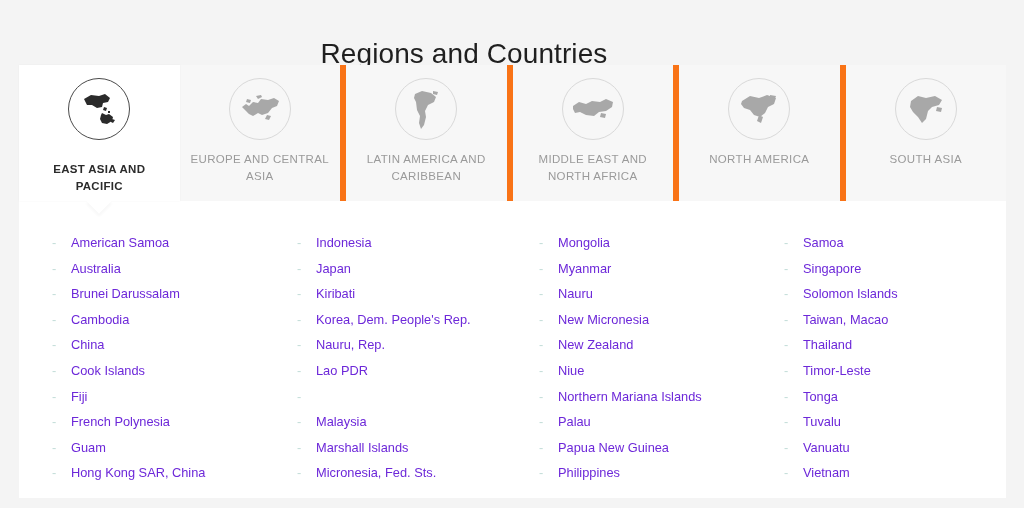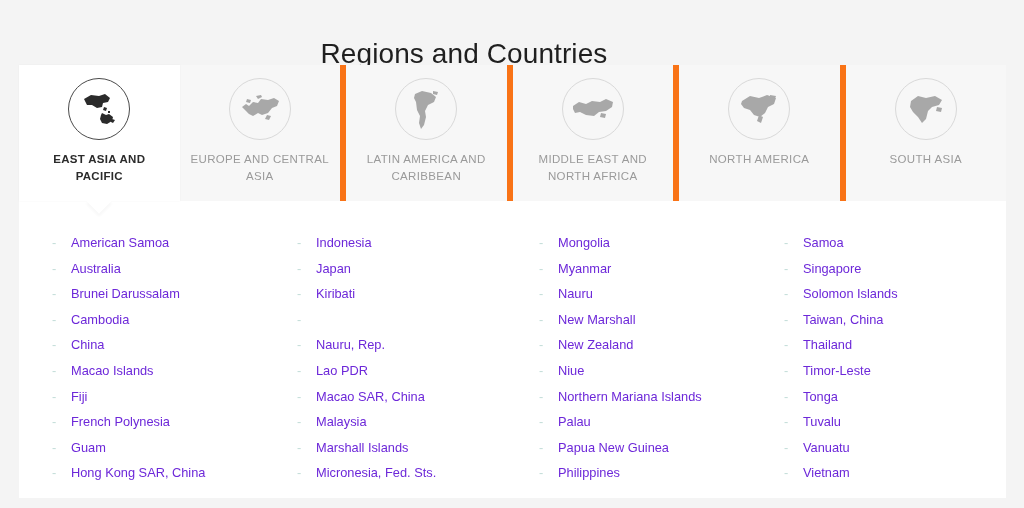--- a/index.html
+++ b/index.html
@@ -54,21 +54,21 @@
     position: relative;
     display: flex;
     flex-direction: column;
     align-items: center;
     justify-content: flex-start;
     padding-top: 13px;
     background: transparent;
     border-left: 6px solid #f97316;
     cursor: pointer;
   }
-  .tab:first-child { border-left: none; }
+  .tab:first-child { border-left: none; gap: 10px; }
 
   .tab.active {
     background: #ffffff;
     border-left: none;
     z-index: 3;
     box-shadow: 0 0 2px rgba(0,0,0,0.045);
   }
   .tab.active + .tab { border-left: none; }
 
   
@@ -254,21 +254,21 @@
         <a class="country">
             <span class="dash">-</span>
             <span class="cname">Cambodia</span>
           </a>
         <a class="country">
             <span class="dash">-</span>
             <span class="cname">China</span>
           </a>
         <a class="country">
             <span class="dash">-</span>
-            <span class="cname">Macao Islands</span>
+            <span class="cname">Cook Islands</span>
           </a>
         <a class="country">
             <span class="dash">-</span>
             <span class="cname">Fiji</span>
           </a>
         <a class="country">
             <span class="dash">-</span>
             <span class="cname">French Polynesia</span>
           </a>
         <a class="country">
@@ -289,32 +289,32 @@
         <a class="country">
             <span class="dash">-</span>
             <span class="cname">Japan</span>
           </a>
         <a class="country">
             <span class="dash">-</span>
             <span class="cname">Kiribati</span>
           </a>
         <a class="country">
             <span class="dash">-</span>
+            <span class="cname">Korea, Dem. People's Rep.</span>
           </a>
         <a class="country">
             <span class="dash">-</span>
             <span class="cname">Nauru, Rep.</span>
           </a>
         <a class="country">
             <span class="dash">-</span>
             <span class="cname">Lao PDR</span>
           </a>
         <a class="country">
             <span class="dash">-</span>
-            <span class="cname">Macao SAR, China</span>
           </a>
         <a class="country">
             <span class="dash">-</span>
             <span class="cname">Malaysia</span>
           </a>
         <a class="country">
             <span class="dash">-</span>
             <span class="cname">Marshall Islands</span>
           </a>
         <a class="country">
@@ -331,21 +331,21 @@
         <a class="country">
             <span class="dash">-</span>
             <span class="cname">Myanmar</span>
           </a>
         <a class="country">
             <span class="dash">-</span>
             <span class="cname">Nauru</span>
           </a>
         <a class="country">
             <span class="dash">-</span>
-            <span class="cname">New Marshall</span>
+            <span class="cname">New Micronesia</span>
           </a>
         <a class="country">
             <span class="dash">-</span>
             <span class="cname">New Zealand</span>
           </a>
         <a class="country">
             <span class="dash">-</span>
             <span class="cname">Niue</span>
           </a>
         <a class="country">
@@ -374,21 +374,21 @@
         <a class="country">
             <span class="dash">-</span>
             <span class="cname">Singapore</span>
           </a>
         <a class="country">
             <span class="dash">-</span>
             <span class="cname">Solomon Islands</span>
           </a>
         <a class="country">
             <span class="dash">-</span>
-            <span class="cname">Taiwan, China</span>
+            <span class="cname">Taiwan, Macao</span>
           </a>
         <a class="country">
             <span class="dash">-</span>
             <span class="cname">Thailand</span>
           </a>
         <a class="country">
             <span class="dash">-</span>
             <span class="cname">Timor-Leste</span>
           </a>
         <a class="country">

